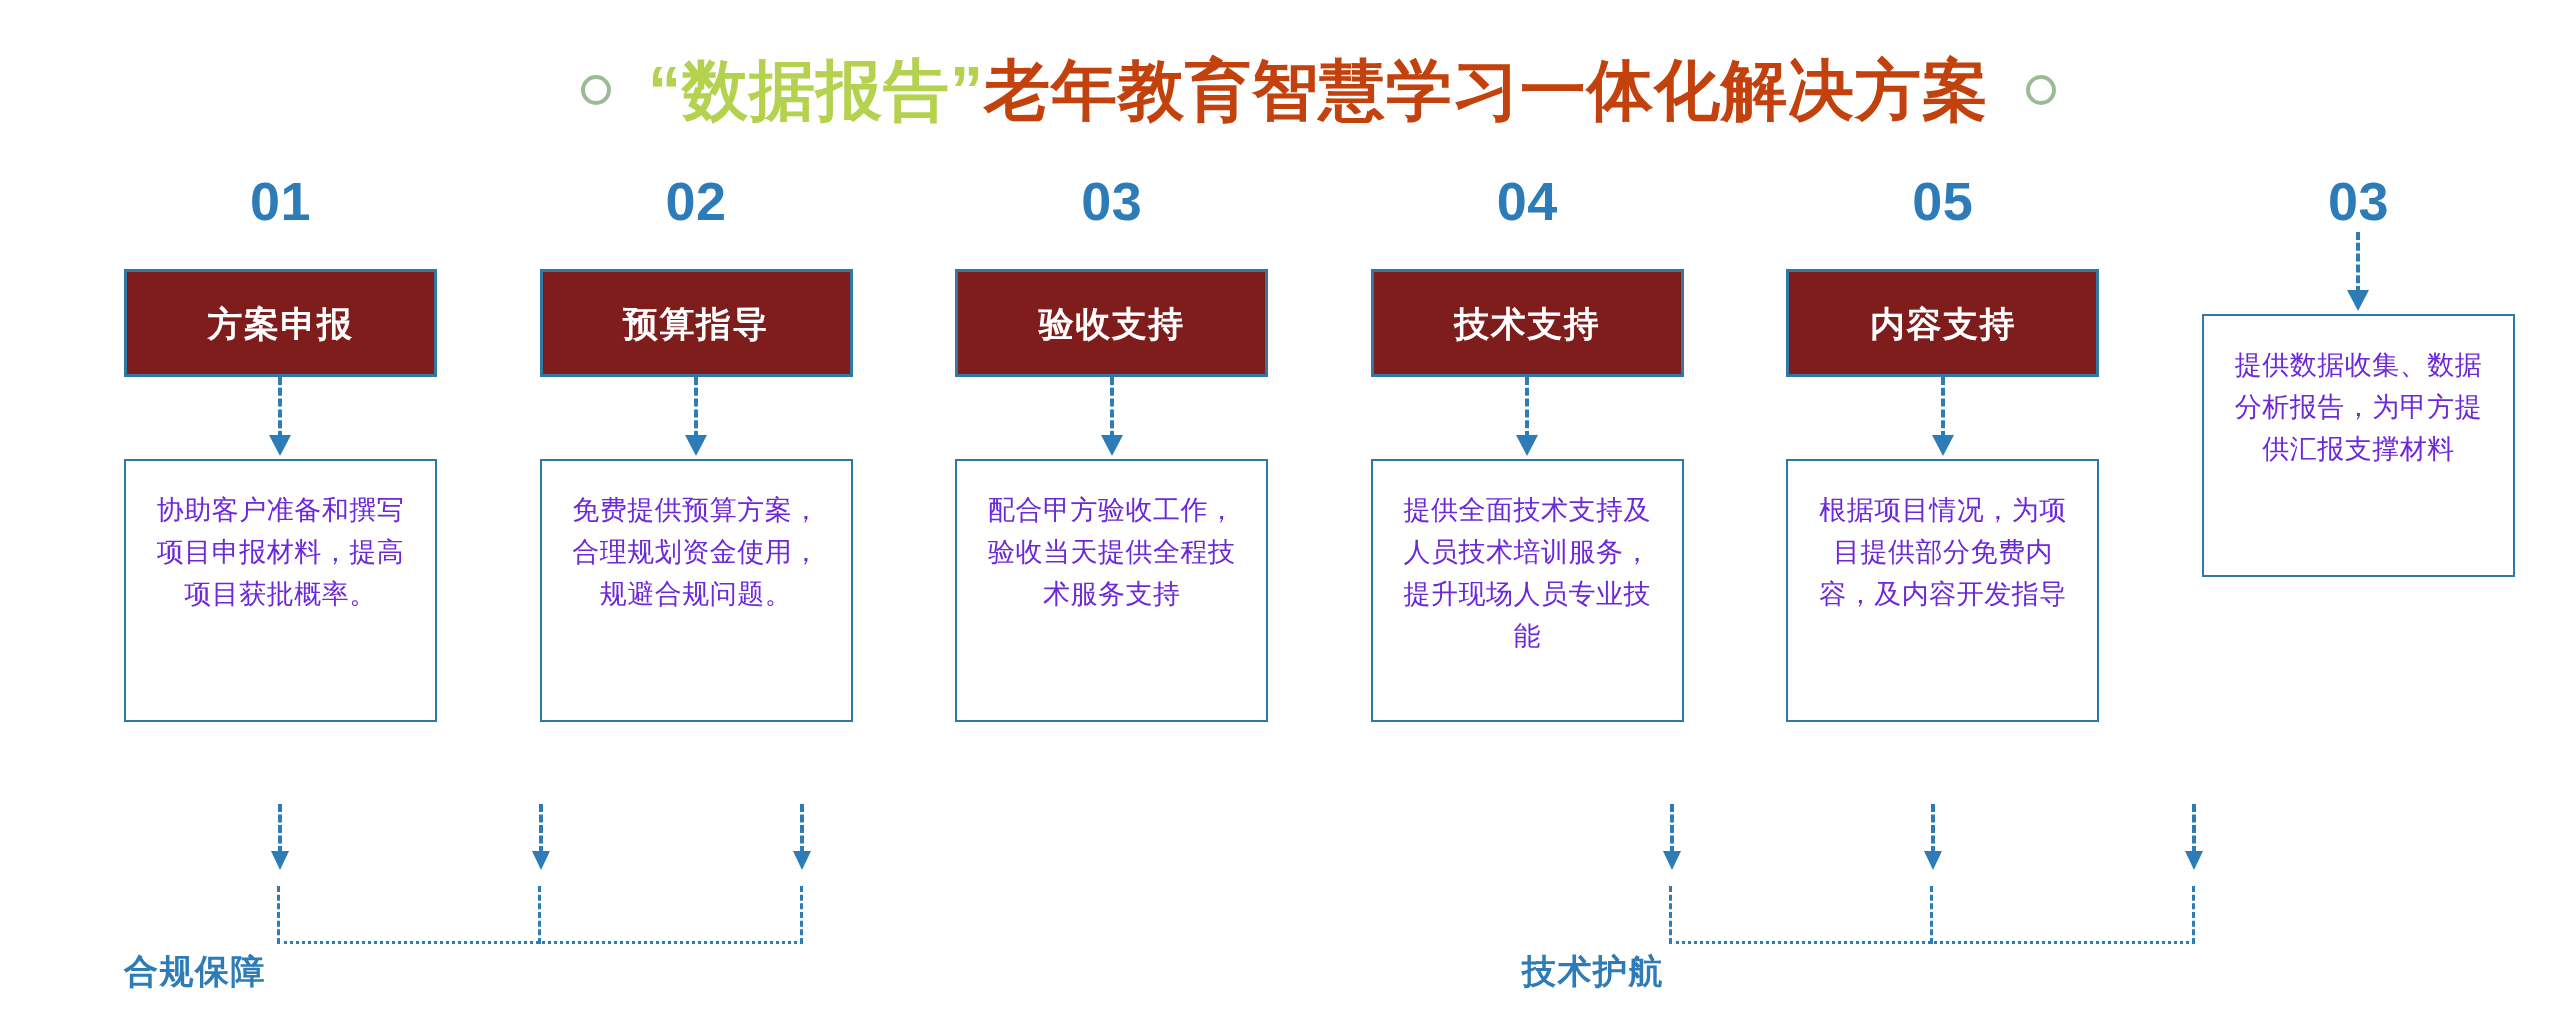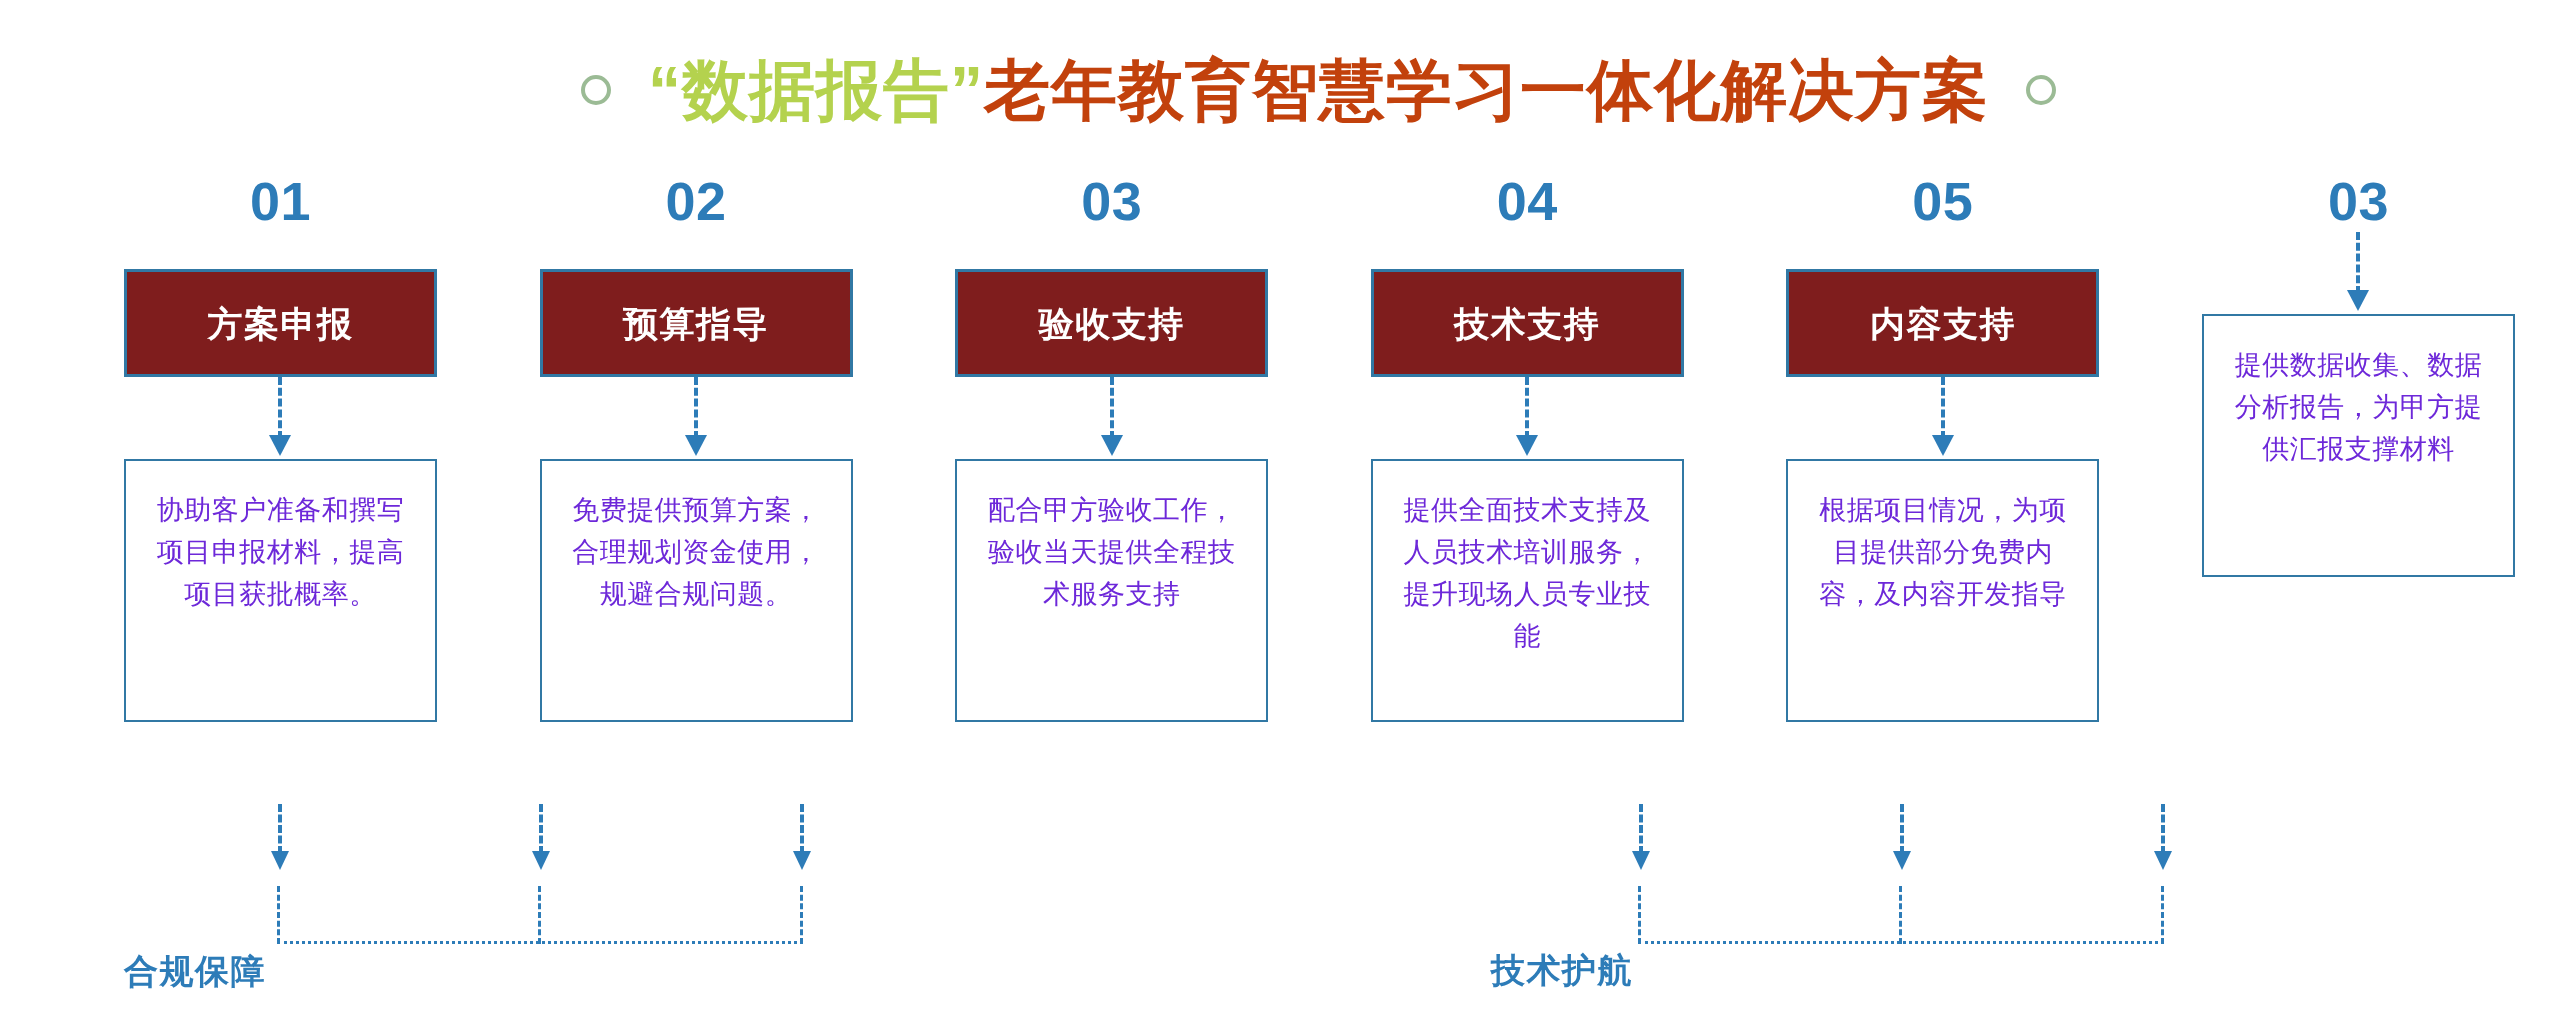--- a/index.html
+++ b/index.html
@@ -303,21 +303,21 @@
       </span>
       <span class="drop-arrow" style="left:672px;">
         <span class="stem"></span>
         <span class="head"></span>
       </span>
       <span class="bracket-u" style="left:153px; width:526px;"></span>
       <span class="bracket-mid" style="left:414px;"></span>
       <span class="bracket-label">合规保障</span>
     </div>
 
-    <div class="bracket-group" style="left:1491px; width:835px;font-family:Liberation Serif, serif;">
+    <div class="bracket-group" style="left:1522px; width:835px;">
       <span class="drop-arrow" style="left:144px;">
         <span class="stem"></span>
         <span class="head"></span>
       </span>
       <span class="drop-arrow" style="left:405px;">
         <span class="stem"></span>
         <span class="head"></span>
       </span>
       <span class="drop-arrow" style="left:666px;">
         <span class="stem"></span>

